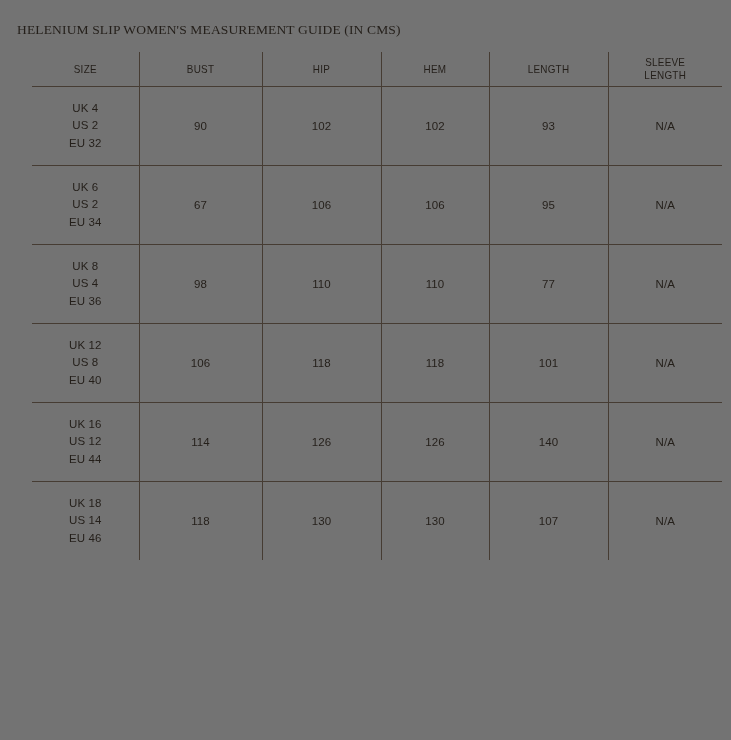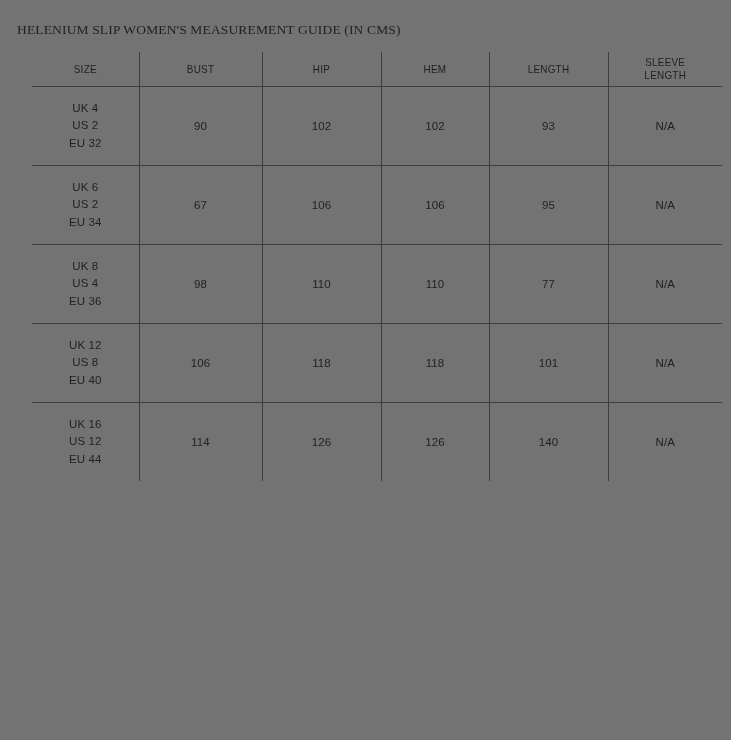--- a/index.html
+++ b/index.html
@@ -228,18 +228,30 @@
             <span class="sz">US 12</span>
             <span class="sz">EU 44</span>
           </td>
           <td>114</td>
           <td>126</td>
           <td>126</td>
           <td>140</td>
           <td>N/A</td>
         </tr>
 
+        <tr>
+          <td class="size-cell">
+            <span class="sz">UK 18</span>
+            <span class="sz">US 14</span>
+            <span class="sz">EU 46</span>
+          </td>
+          <td>118</td>
+          <td>130</td>
+          <td>130</td>
+          <td>107</td>
+          <td>N/A</td>
+        </tr>
 
       </tbody>
     </table>
   </div>
 
 </div>
 
 </body></html>

